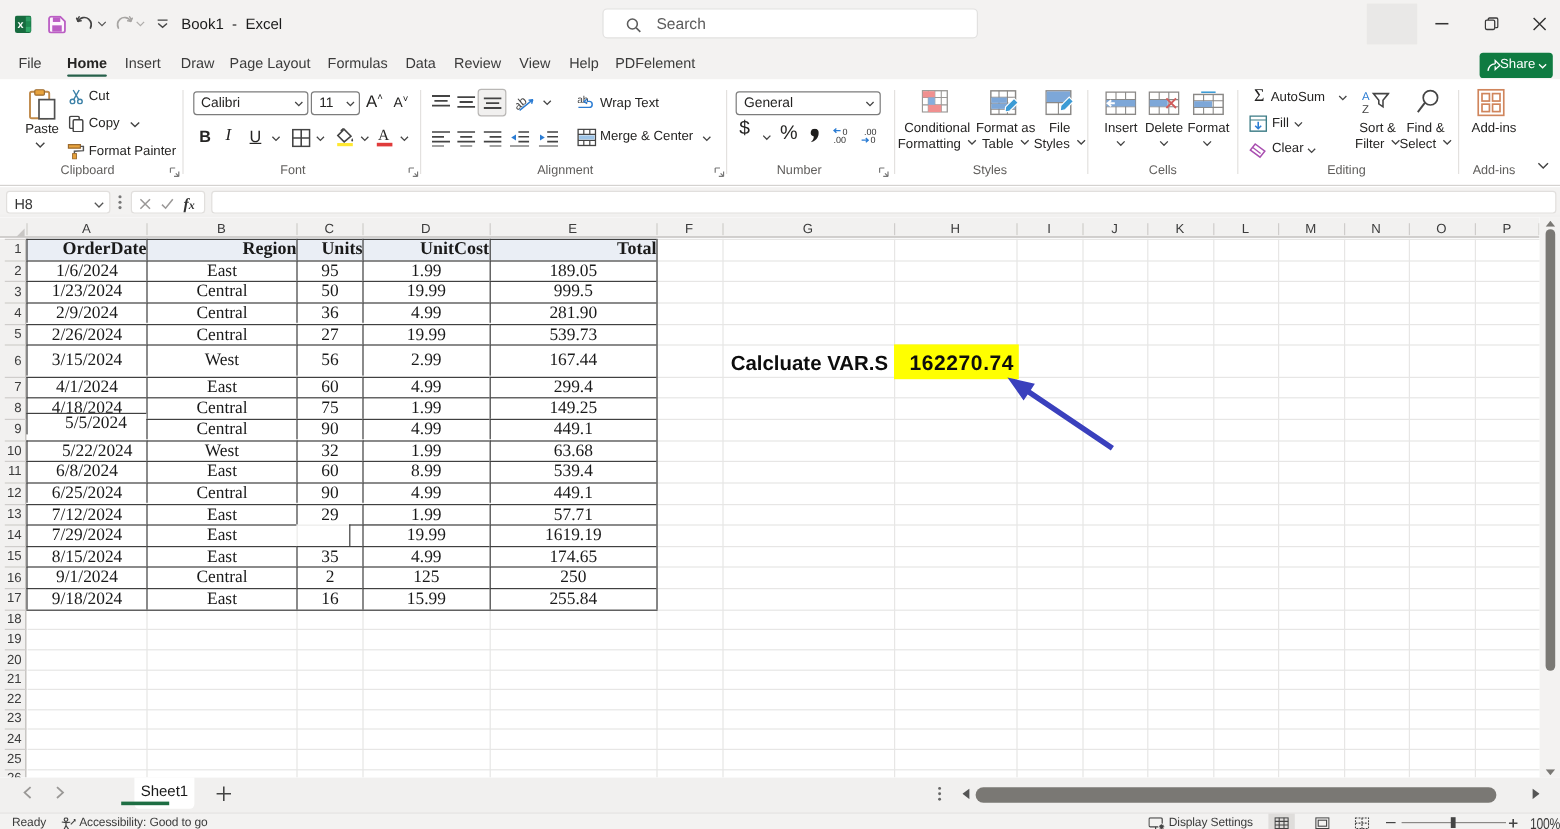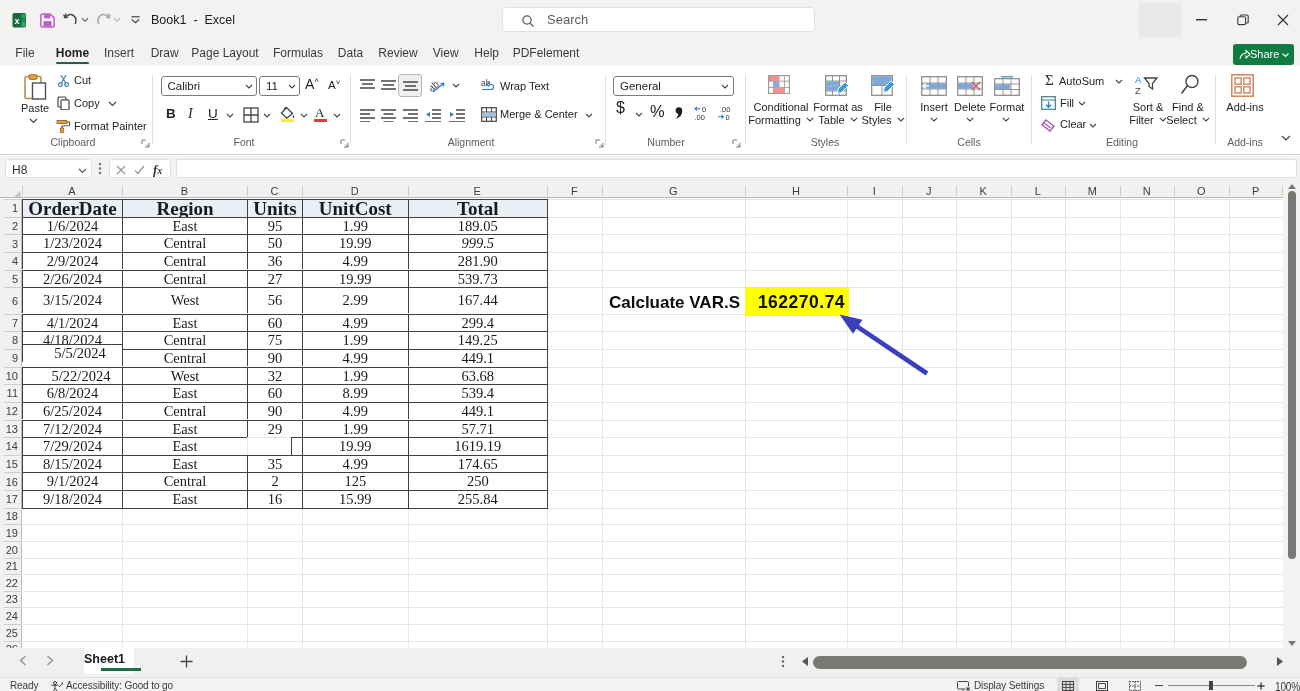--- a/index.html
+++ b/index.html
@@ -38,30 +38,30 @@
 #colhdr { position:absolute; left:0; top:0; width:1283px; height:17.4px; background:#f2f1f0; border-bottom:0.6px solid #b9b7b5; }
 .ch { position:absolute; top:3.7px; font-size:11px; color:#3c3c3c; text-align:center; }
 .cvline { position:absolute; top:5px; width:1px; height:10px; background:#cfcdcb; }
 #rowhdr { position:absolute; left:0; top:18px; width:22px; height:449px; background:#f2f1f0; border-right:1px solid #bdbbb9; }
 .rh { position:absolute; left:0; width:18px; text-align:right; font-size:11px; color:#3c3c3c; }
 .rhline { position:absolute; left:4px; width:18px; height:1px; background:#cfcdcb; }
 .gv { position:absolute; width:1px; background:#e7e6e5; }
 .gh { position:absolute; left:23px; height:1px; background:#e7e6e5; }
 
 .tcell { position:absolute; font-family:"Liberation Serif", serif; font-size:14.5px; color:#1a1a1a; text-align:center; border-left:1px solid #404040; border-top:1px solid #404040; background:#fff; }
-.thead { background:#eaeef5; font-weight:bold; font-size:19px; }
+.thead { background:#eaeef5; font-weight:bold; font-size:15px;text-align:right; }
 
 #calc { position:absolute; font-weight:bold; font-size:17px; color:#0d0d0d; }
 #ycell { position:absolute; background:#ffff00; font-weight:bold; font-size:17.5px; letter-spacing:0.5px; text-indent:9px; color:#0d0d0d; text-align:center; }
 
 
 #vscroll { position:absolute; left:1283px; top:181px; width:17px; height:467px; background:#f3f2f1; }
 #vthumb { position:absolute; left:5px; top:10px; width:8px; height:368px; background:#7a7874; border-radius:4px; }
 #sheetbar { position:absolute; left:0; top:648px; width:1300px; height:29px; background:#f1f0ef; }
-#sheettab { position:absolute; left:84px; top:0; width:50px; height:26px; background:#fff; border-radius:0 0 4px 4px; font-size:12.5px; line-height:23px; color:#1a1a1a; font-weight:bold; }
+#sheettab { position:absolute; left:112px; top:0; width:50px; height:26px; background:#fff; border-radius:0 0 4px 4px; font-size:12.5px; text-align:center; line-height:23px; color:#1a1a1a; font-weight:normal; }
 #tabline { position:absolute; left:100.5px; top:20px; width:40px; height:2.5px; background:#1e6e43; }
 #statusbar { position:absolute; left:0; top:677px; width:1300px; height:14px; background:#f3f2f1; border-top:1px solid #e3e1df; font-size:10px; letter-spacing:-0.1px; color:#3c3c3c; }
 .sbt { position:absolute; top:1.5px; white-space:nowrap; }
 svg { display:block; }
 </style>
 </head>
 <body>
 <div id="app">
 
 <div id="titlebar">
@@ -621,21 +621,21 @@
 <div class="tcell thead" style="left:407.5px;top:18.0px;width:139.5px;height:17.6px;line-height:17px;">Total</div>
 <div class="tcell" style="left:22px;top:35.6px;width:100px;height:17.6px;line-height:17px;">1/6/2024</div>
 <div class="tcell" style="left:122px;top:35.6px;width:125px;height:17.6px;line-height:17px;">East</div>
 <div class="tcell" style="left:247px;top:35.6px;width:55px;height:17.6px;line-height:17px;">95</div>
 <div class="tcell" style="left:302px;top:35.6px;width:105.5px;height:17.6px;line-height:17px;">1.99</div>
 <div class="tcell" style="left:407.5px;top:35.6px;width:139.5px;height:17.6px;line-height:17px;">189.05</div>
 <div class="tcell" style="left:22px;top:53.3px;width:100px;height:17.6px;line-height:17px;">1/23/2024</div>
 <div class="tcell" style="left:122px;top:53.3px;width:125px;height:17.6px;line-height:17px;">Central</div>
 <div class="tcell" style="left:247px;top:53.3px;width:55px;height:17.6px;line-height:17px;">50</div>
 <div class="tcell" style="left:302px;top:53.3px;width:105.5px;height:17.6px;line-height:17px;">19.99</div>
-<div class="tcell" style="left:407.5px;top:53.3px;width:139.5px;height:17.6px;line-height:17px;font-style:italic;">999.5</div>
+<div class="tcell" style="left:407.5px;top:53.3px;width:139.5px;height:17.6px;line-height:17px;">999.5</div>
 <div class="tcell" style="left:22px;top:70.9px;width:100px;height:17.6px;line-height:17px;">2/9/2024</div>
 <div class="tcell" style="left:122px;top:70.9px;width:125px;height:17.6px;line-height:17px;">Central</div>
 <div class="tcell" style="left:247px;top:70.9px;width:55px;height:17.6px;line-height:17px;">36</div>
 <div class="tcell" style="left:302px;top:70.9px;width:105.5px;height:17.6px;line-height:17px;">4.99</div>
 <div class="tcell" style="left:407.5px;top:70.9px;width:139.5px;height:17.6px;line-height:17px;">281.90</div>
 <div class="tcell" style="left:22px;top:88.6px;width:100px;height:17.6px;line-height:17px;">2/26/2024</div>
 <div class="tcell" style="left:122px;top:88.6px;width:125px;height:17.6px;line-height:17px;">Central</div>
 <div class="tcell" style="left:247px;top:88.6px;width:55px;height:17.6px;line-height:17px;">27</div>
 <div class="tcell" style="left:302px;top:88.6px;width:105.5px;height:17.6px;line-height:17px;">19.99</div>
 <div class="tcell" style="left:407.5px;top:88.6px;width:139.5px;height:17.6px;line-height:17px;">539.73</div>

